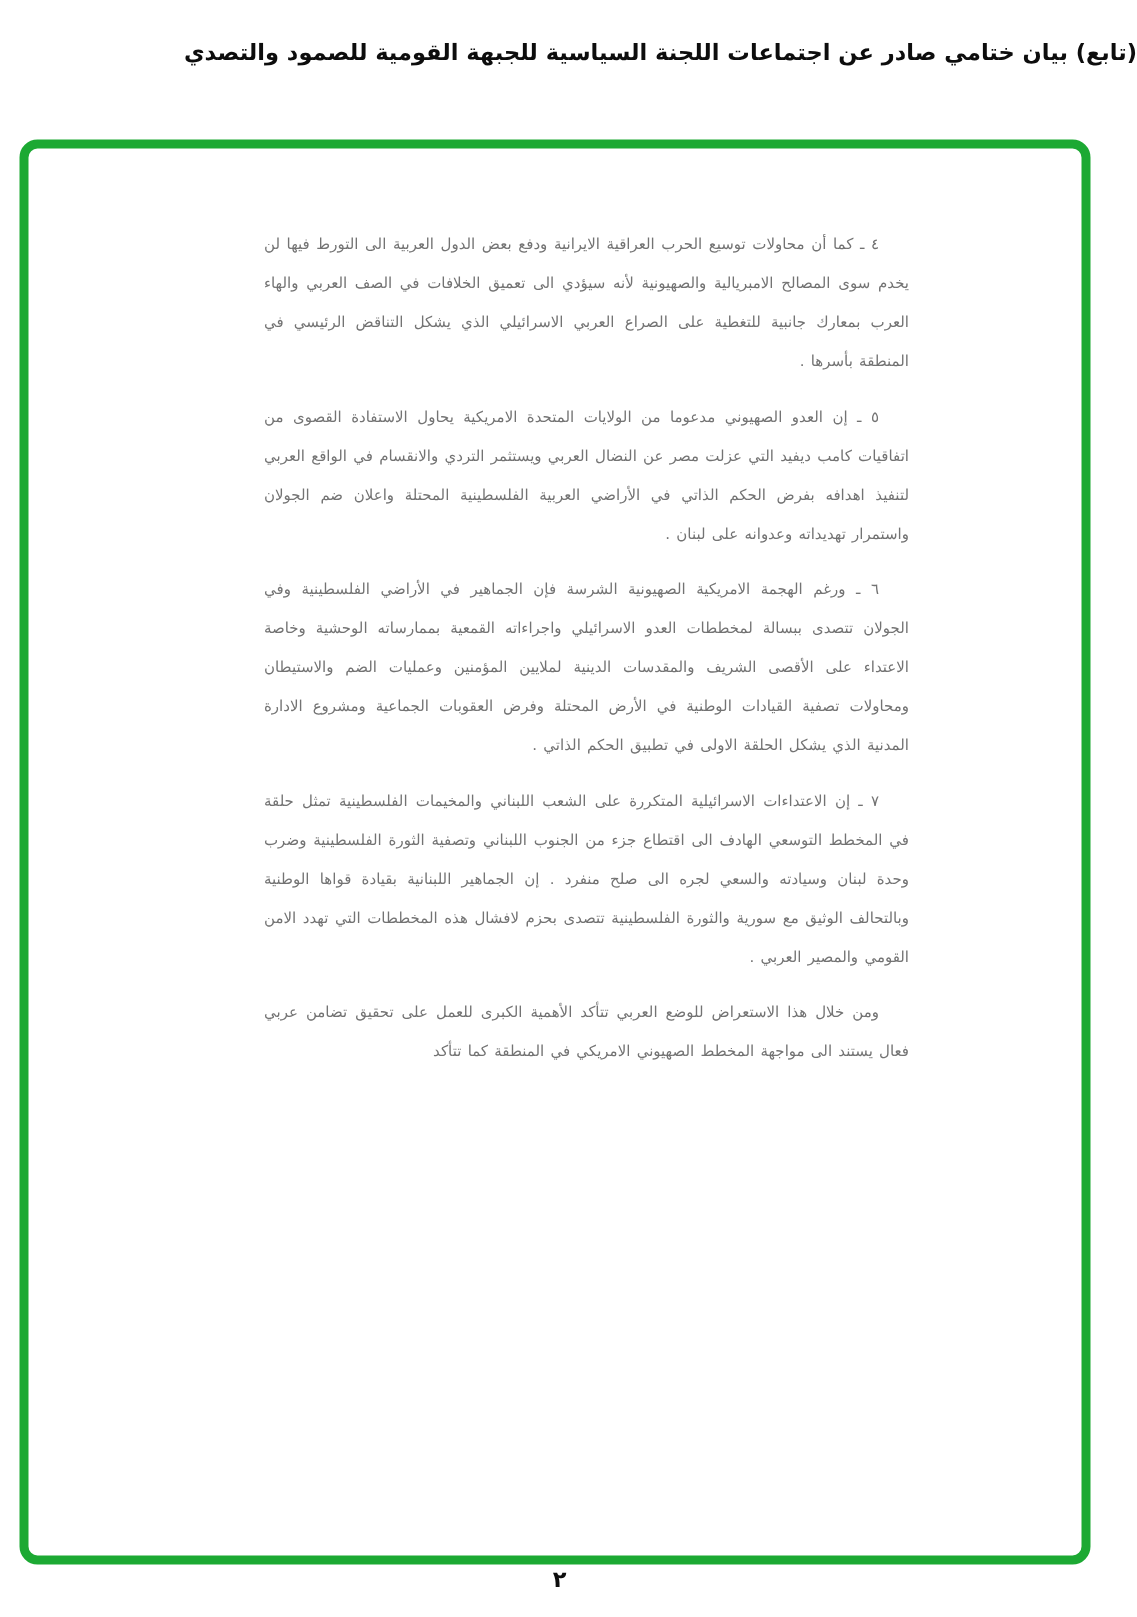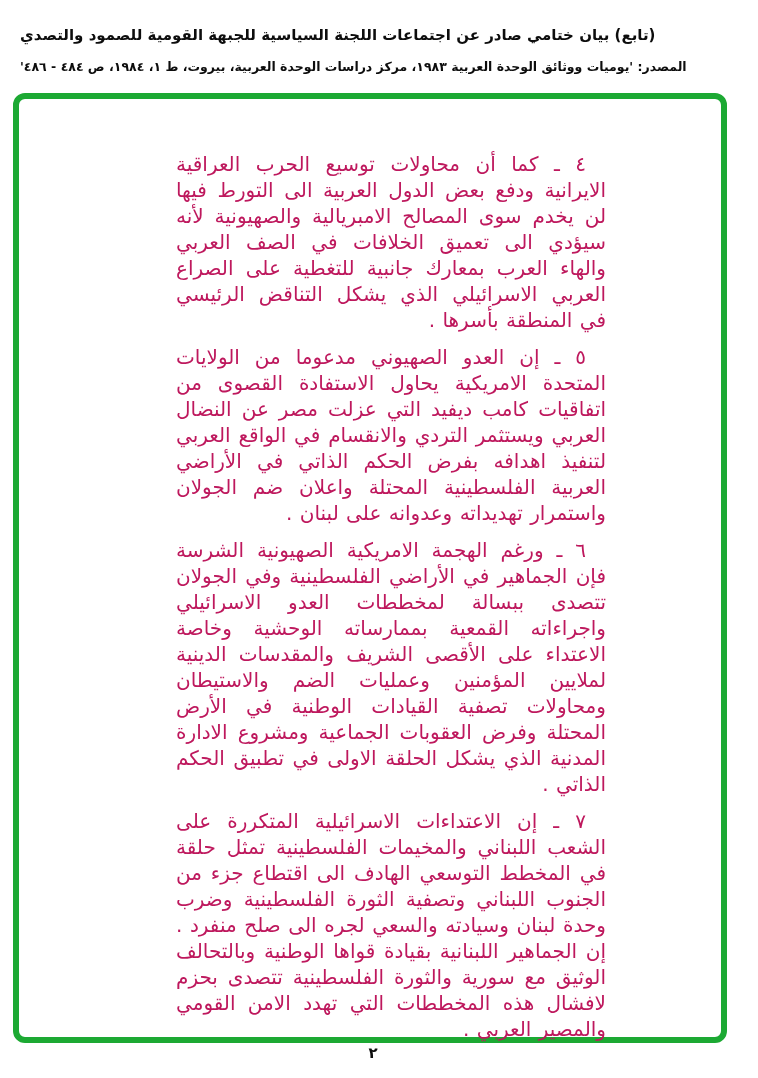--- a/index.html
+++ b/index.html
@@ -14,22 +14,21 @@
     font-family: "DejaVu Sans", sans-serif;
     color: #0d0d0d;
     overflow: hidden;
   }
   .header {
     position: absolute;
     top: 24px;
     left: 0;
     right: 0;
     direction: rtl;
-    text-align: left;
-    padding-left: 20px;
+    text-align: right;
   }
   .header-title {
     font-size: 15px;
     font-weight: bold;
     line-height: 22px;
     letter-spacing: 0;
   }
   .header-source {
     margin-top: 12px;
     font-size: 12.5px;
@@ -47,23 +46,23 @@
     border-radius: 12px;
     background: #ffffff;
   }
   .text-block {
     position: absolute;
     left: 157px;
     top: 52px;
     width: 430px;
     direction: rtl;
     text-align: justify;
-    font-size: 20px;
+    font-size: 10px;
     line-height: 26px;
-    color: #be185d;
+    color: #737373;
   }
   .text-block p {
     margin: 0 0 11px 0;
     text-indent: 20px;
     word-spacing: 1px;
   }
   .page-number {
     position: absolute;
     top: 1044px;
     left: 0;
@@ -72,25 +71,25 @@
     font-size: 15px;
     font-weight: bold;
     direction: rtl;
   }
 </style>
 </head>
 <body>
 
 <div class="header">
   <div class="header-title">(تابع) بيان ختامي صادر عن اجتماعات اللجنة السياسية للجبهة القومية للصمود والتصدي</div>
-  <div class="header-source">المصدر: 'يوميات ووثائق الوحدة العربية ١٩٨٣، مركز دراسات الوحدة العربية، بيروت، ط ١، ١٩٨٤، ص ٤٨٤ - ٤٨٦'</div>
 </div>
 
 <div class="scan-frame">
   <div class="text-block">
       <p>٤ ـ كما أن محاولات توسيع الحرب العراقية الايرانية ودفع بعض الدول العربية الى التورط فيها لن يخدم سوى المصالح الامبريالية والصهيونية لأنه سيؤدي الى تعميق الخلافات في الصف العربي والهاء العرب بمعارك جانبية للتغطية على الصراع العربي الاسرائيلي الذي يشكل التناقض الرئيسي في المنطقة بأسرها .</p>
       <p>٥ ـ إن العدو الصهيوني مدعوما من الولايات المتحدة الامريكية يحاول الاستفادة القصوى من اتفاقيات كامب ديفيد التي عزلت مصر عن النضال العربي ويستثمر التردي والانقسام في الواقع العربي لتنفيذ اهدافه بفرض الحكم الذاتي في الأراضي العربية الفلسطينية المحتلة واعلان ضم الجولان واستمرار تهديداته وعدوانه على لبنان .</p>
       <p>٦ ـ ورغم الهجمة الامريكية الصهيونية الشرسة فإن الجماهير في الأراضي الفلسطينية وفي الجولان تتصدى ببسالة لمخططات العدو الاسرائيلي واجراءاته القمعية بممارساته الوحشية وخاصة الاعتداء على الأقصى الشريف والمقدسات الدينية لملايين المؤمنين وعمليات الضم والاستيطان ومحاولات تصفية القيادات الوطنية في الأرض المحتلة وفرض العقوبات الجماعية ومشروع الادارة المدنية الذي يشكل الحلقة الاولى في تطبيق الحكم الذاتي .</p>
       <p>٧ ـ إن الاعتداءات الاسرائيلية المتكررة على الشعب اللبناني والمخيمات الفلسطينية تمثل حلقة في المخطط التوسعي الهادف الى اقتطاع جزء من الجنوب اللبناني وتصفية الثورة الفلسطينية وضرب وحدة لبنان وسيادته والسعي لجره الى صلح منفرد . إن الجماهير اللبنانية بقيادة قواها الوطنية وبالتحالف الوثيق مع سورية والثورة الفلسطينية تتصدى بحزم لافشال هذه المخططات التي تهدد الامن القومي والمصير العربي .</p>
+      <p>ومن خلال هذا الاستعراض للوضع العربي تتأكد الأهمية الكبرى للعمل على تحقيق تضامن عربي فعال يستند الى مواجهة المخطط الصهيوني الامريكي في المنطقة كما تتأكد</p>
     </div>
 </div>
 
 <div class="page-number">٢</div>
 
 </body></html>

